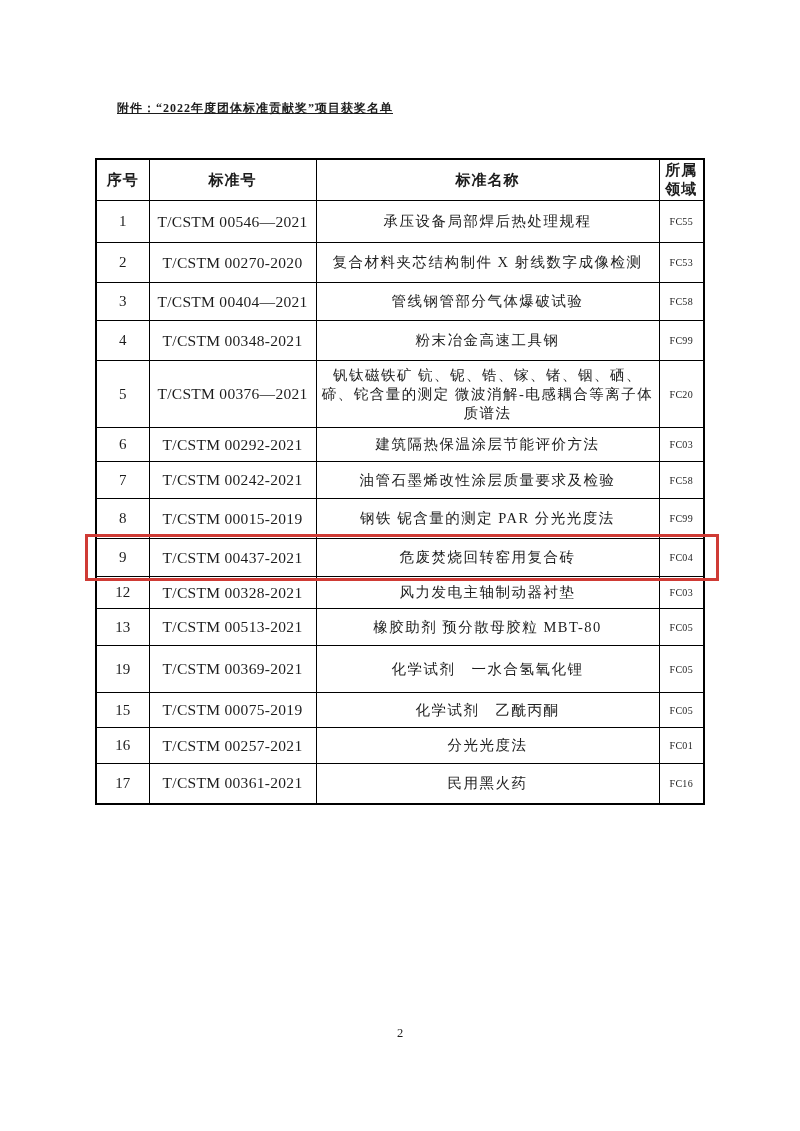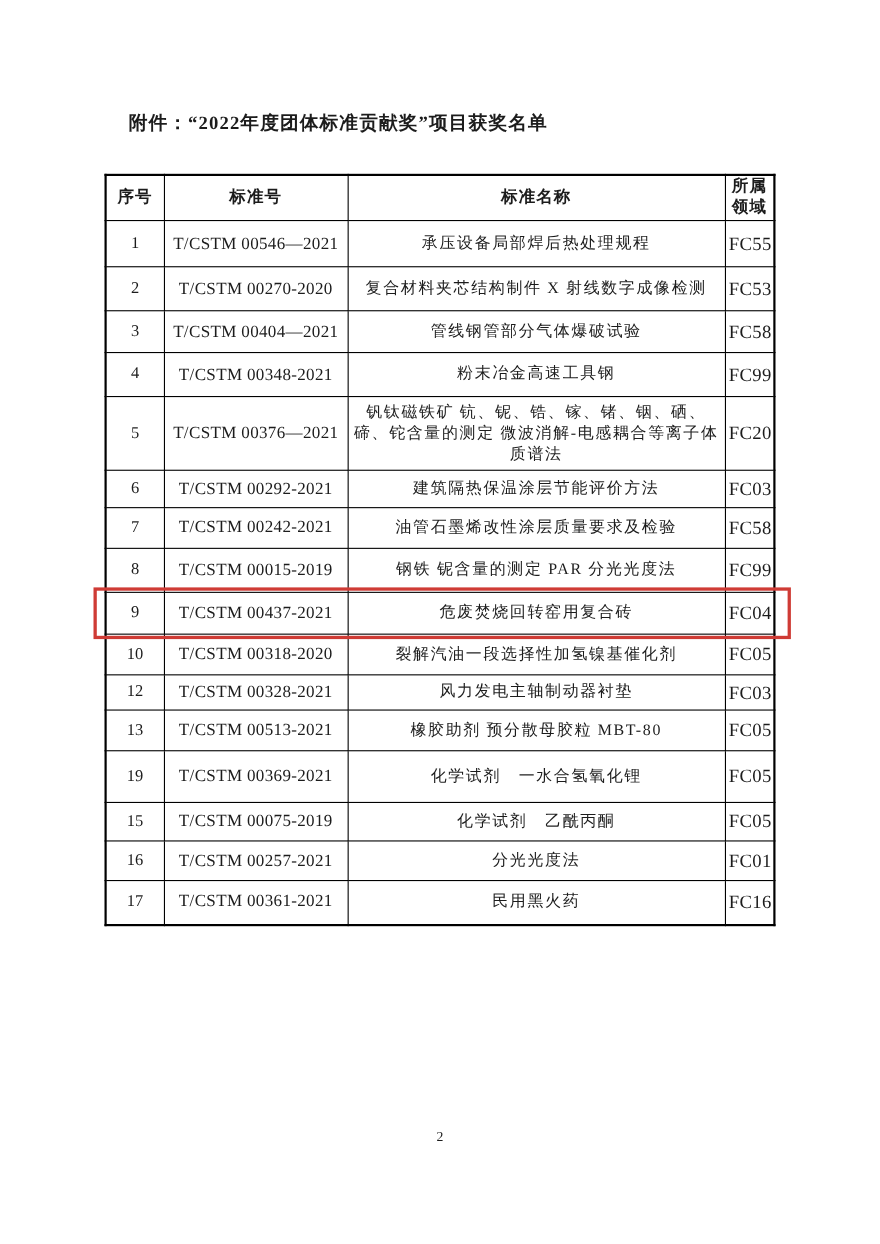--- a/index.html
+++ b/index.html
@@ -7,24 +7,25 @@
     width:800px; height:1131px;
     background:#ffffff;
     position:relative;
     font-family:"Liberation Serif","DejaVu Serif",serif;
     color:#1c1c1c;
     overflow:hidden;
   }
   .doc-title {
     position:absolute;
     left:117px; top:100px;
-    font-size:17px;
+    font-size:12px;
     font-weight:bold;
     letter-spacing:1px;
     white-space:nowrap;
+    text-decoration:underline;
   }
   table.standards {
     position:absolute;
     left:95px; top:158px;
     width:608px;
     border-collapse:collapse;
     table-layout:fixed;
     border:2px solid #000;
   }
   table.standards th, table.standards td {
@@ -51,21 +52,21 @@
     font-size:15.5px;
     letter-spacing:0.3px;
     white-space:nowrap;
   }
   td.col-name {
     font-size:14.5px;
     letter-spacing:1.5px;
     line-height:19px;
   }
   td.col-field {
-    font-size:17px;
+    font-size:10px;
     letter-spacing:0.3px;
   }
   .highlight-box {
     position:absolute;
     left:85px; top:534px;
     width:628px; height:41px;
     border:3px solid #cf3b35;
     pointer-events:none;
     background:transparent;
   }
@@ -145,26 +146,20 @@
         <td class="col-standard_no">T/CSTM 00015-2019</td>
         <td class="col-name">钢铁 铌含量的测定 PAR 分光光度法</td>
         <td class="col-field">FC99</td>
       </tr>
       <tr style="height: 38px;">
         <td class="col-no">9</td>
         <td class="col-standard_no">T/CSTM 00437-2021</td>
         <td class="col-name">危废焚烧回转窑用复合砖</td>
         <td class="col-field">FC04</td>
       </tr>
-      <tr style="height: 37px;">
-        <td class="col-no">10</td>
-        <td class="col-standard_no">T/CSTM 00318-2020</td>
-        <td class="col-name">裂解汽油一段选择性加氢镍基催化剂</td>
-        <td class="col-field">FC05</td>
-      </tr>
       <tr style="height: 32px;">
         <td class="col-no">12</td>
         <td class="col-standard_no">T/CSTM 00328-2021</td>
         <td class="col-name">风力发电主轴制动器衬垫</td>
         <td class="col-field">FC03</td>
       </tr>
       <tr style="height: 37px;">
         <td class="col-no">13</td>
         <td class="col-standard_no">T/CSTM 00513-2021</td>
         <td class="col-name">橡胶助剂 预分散母胶粒 MBT-80</td>

